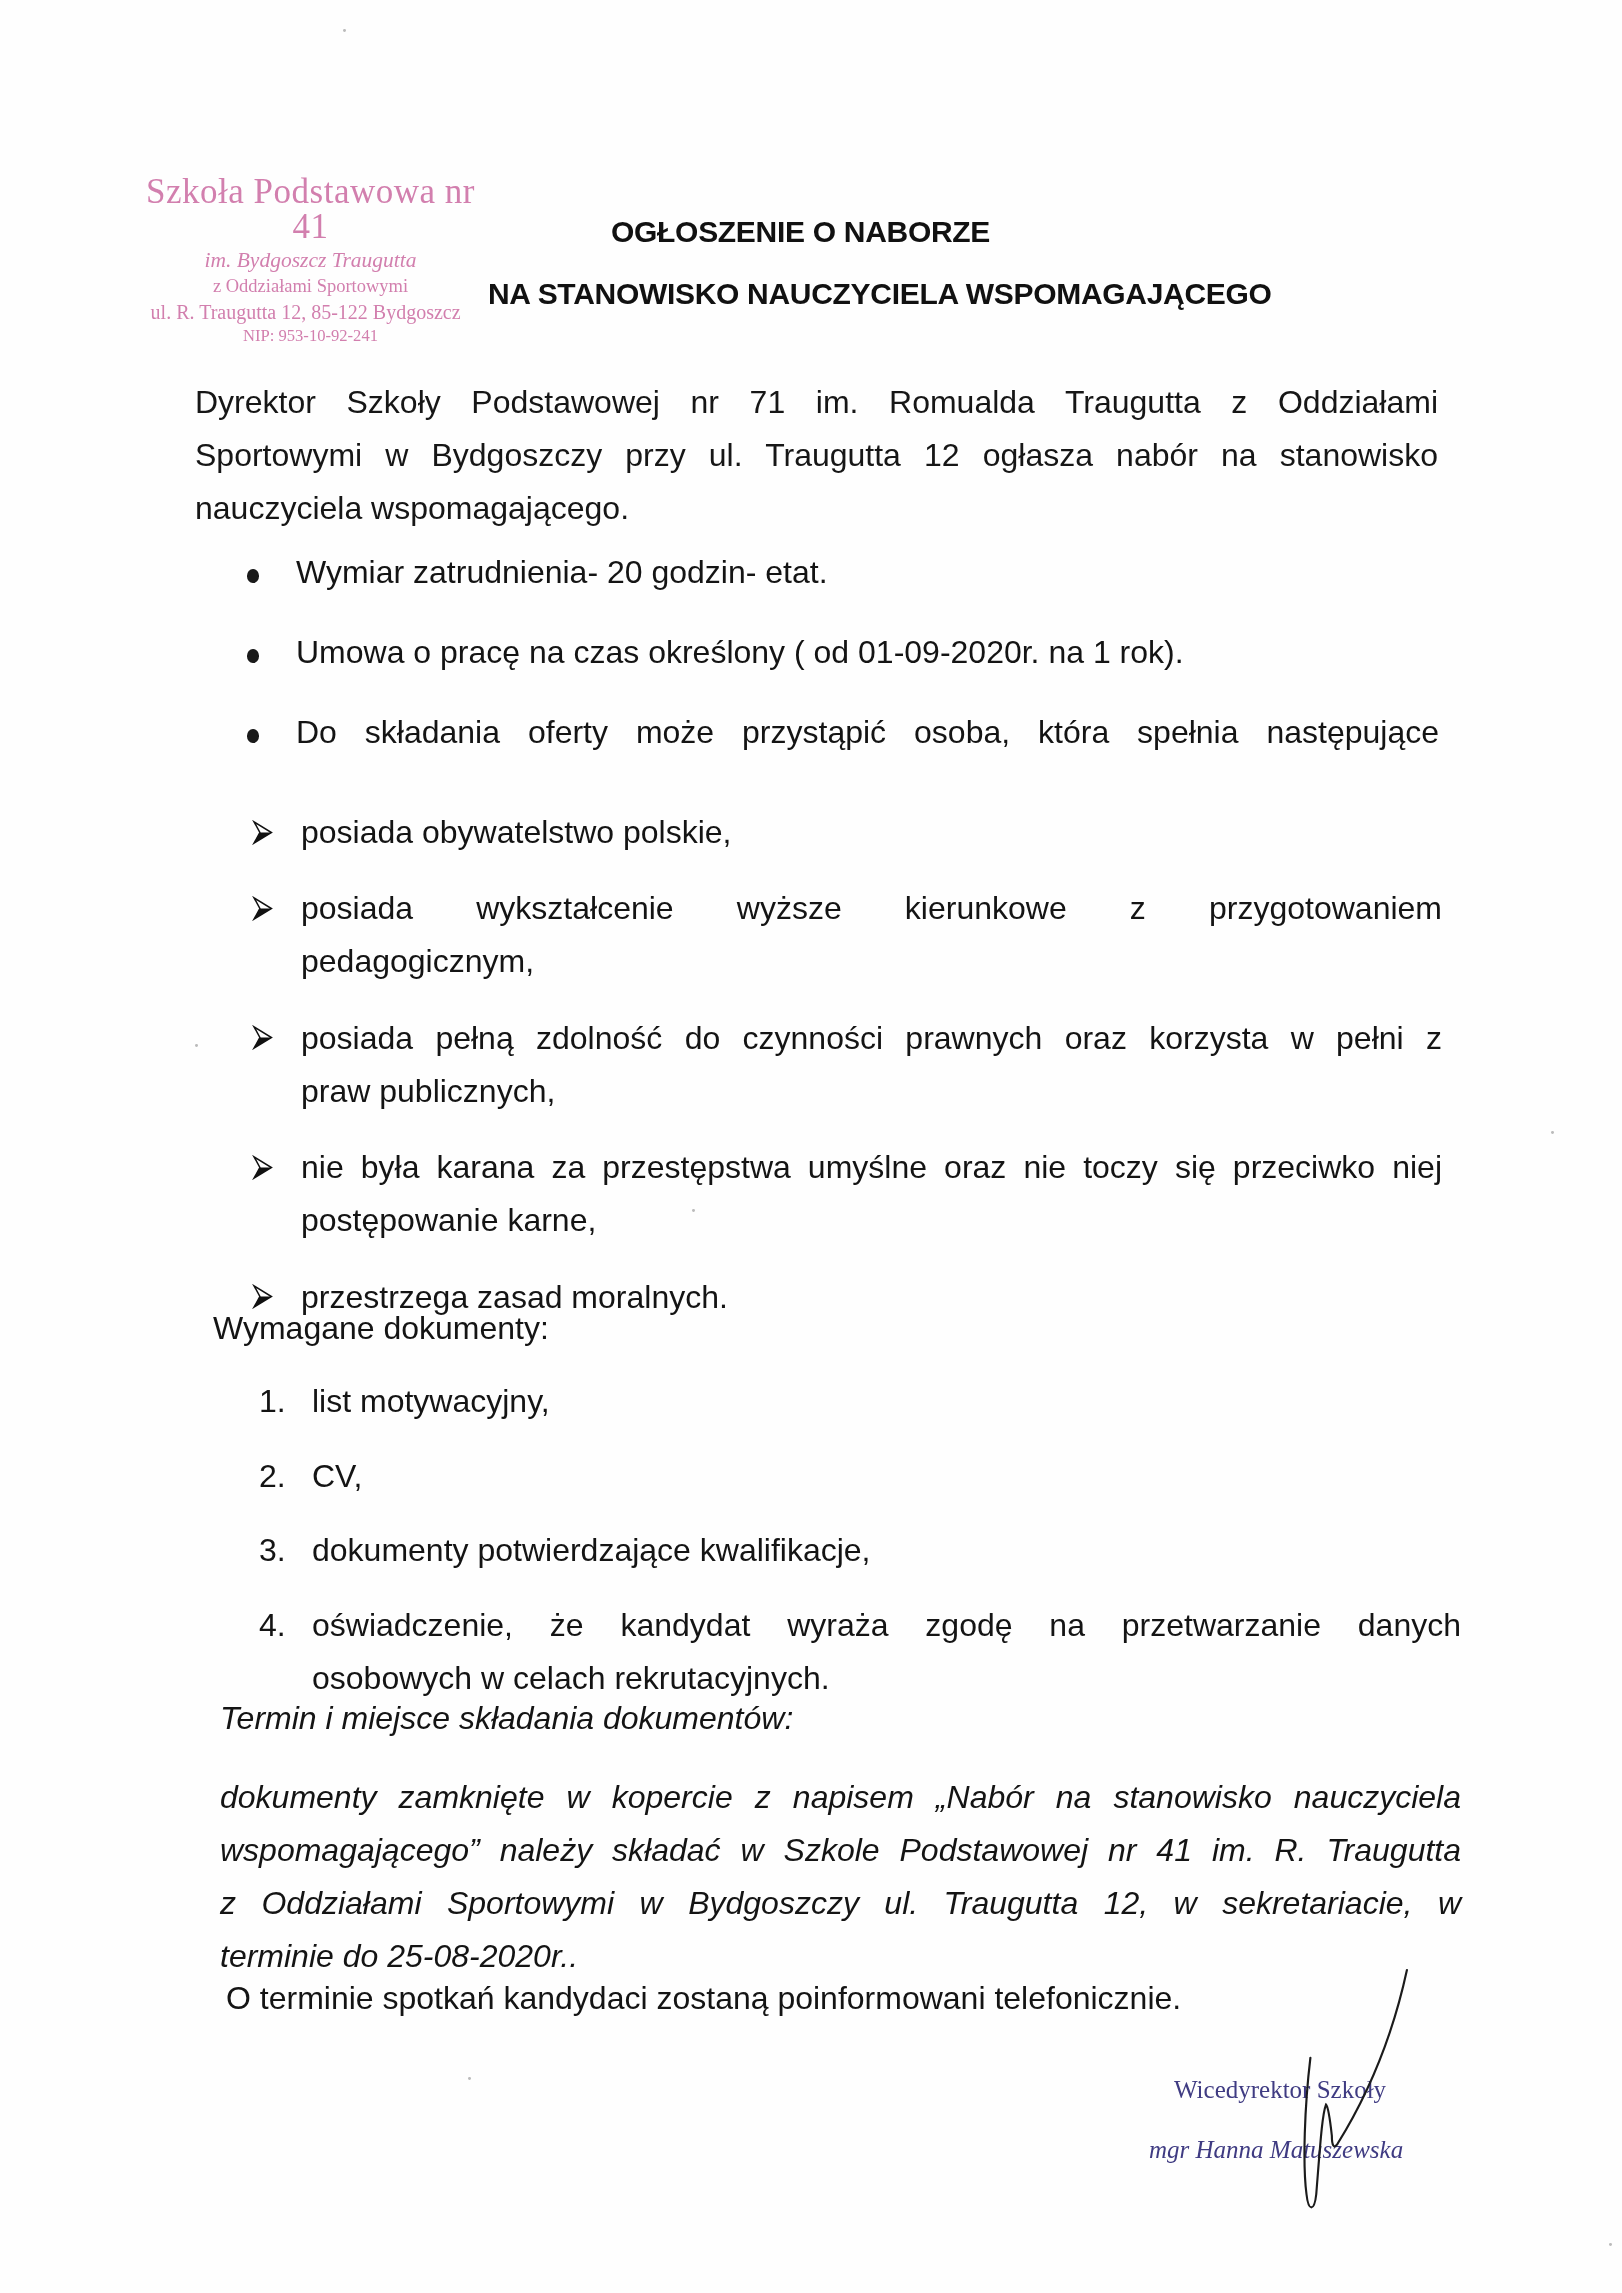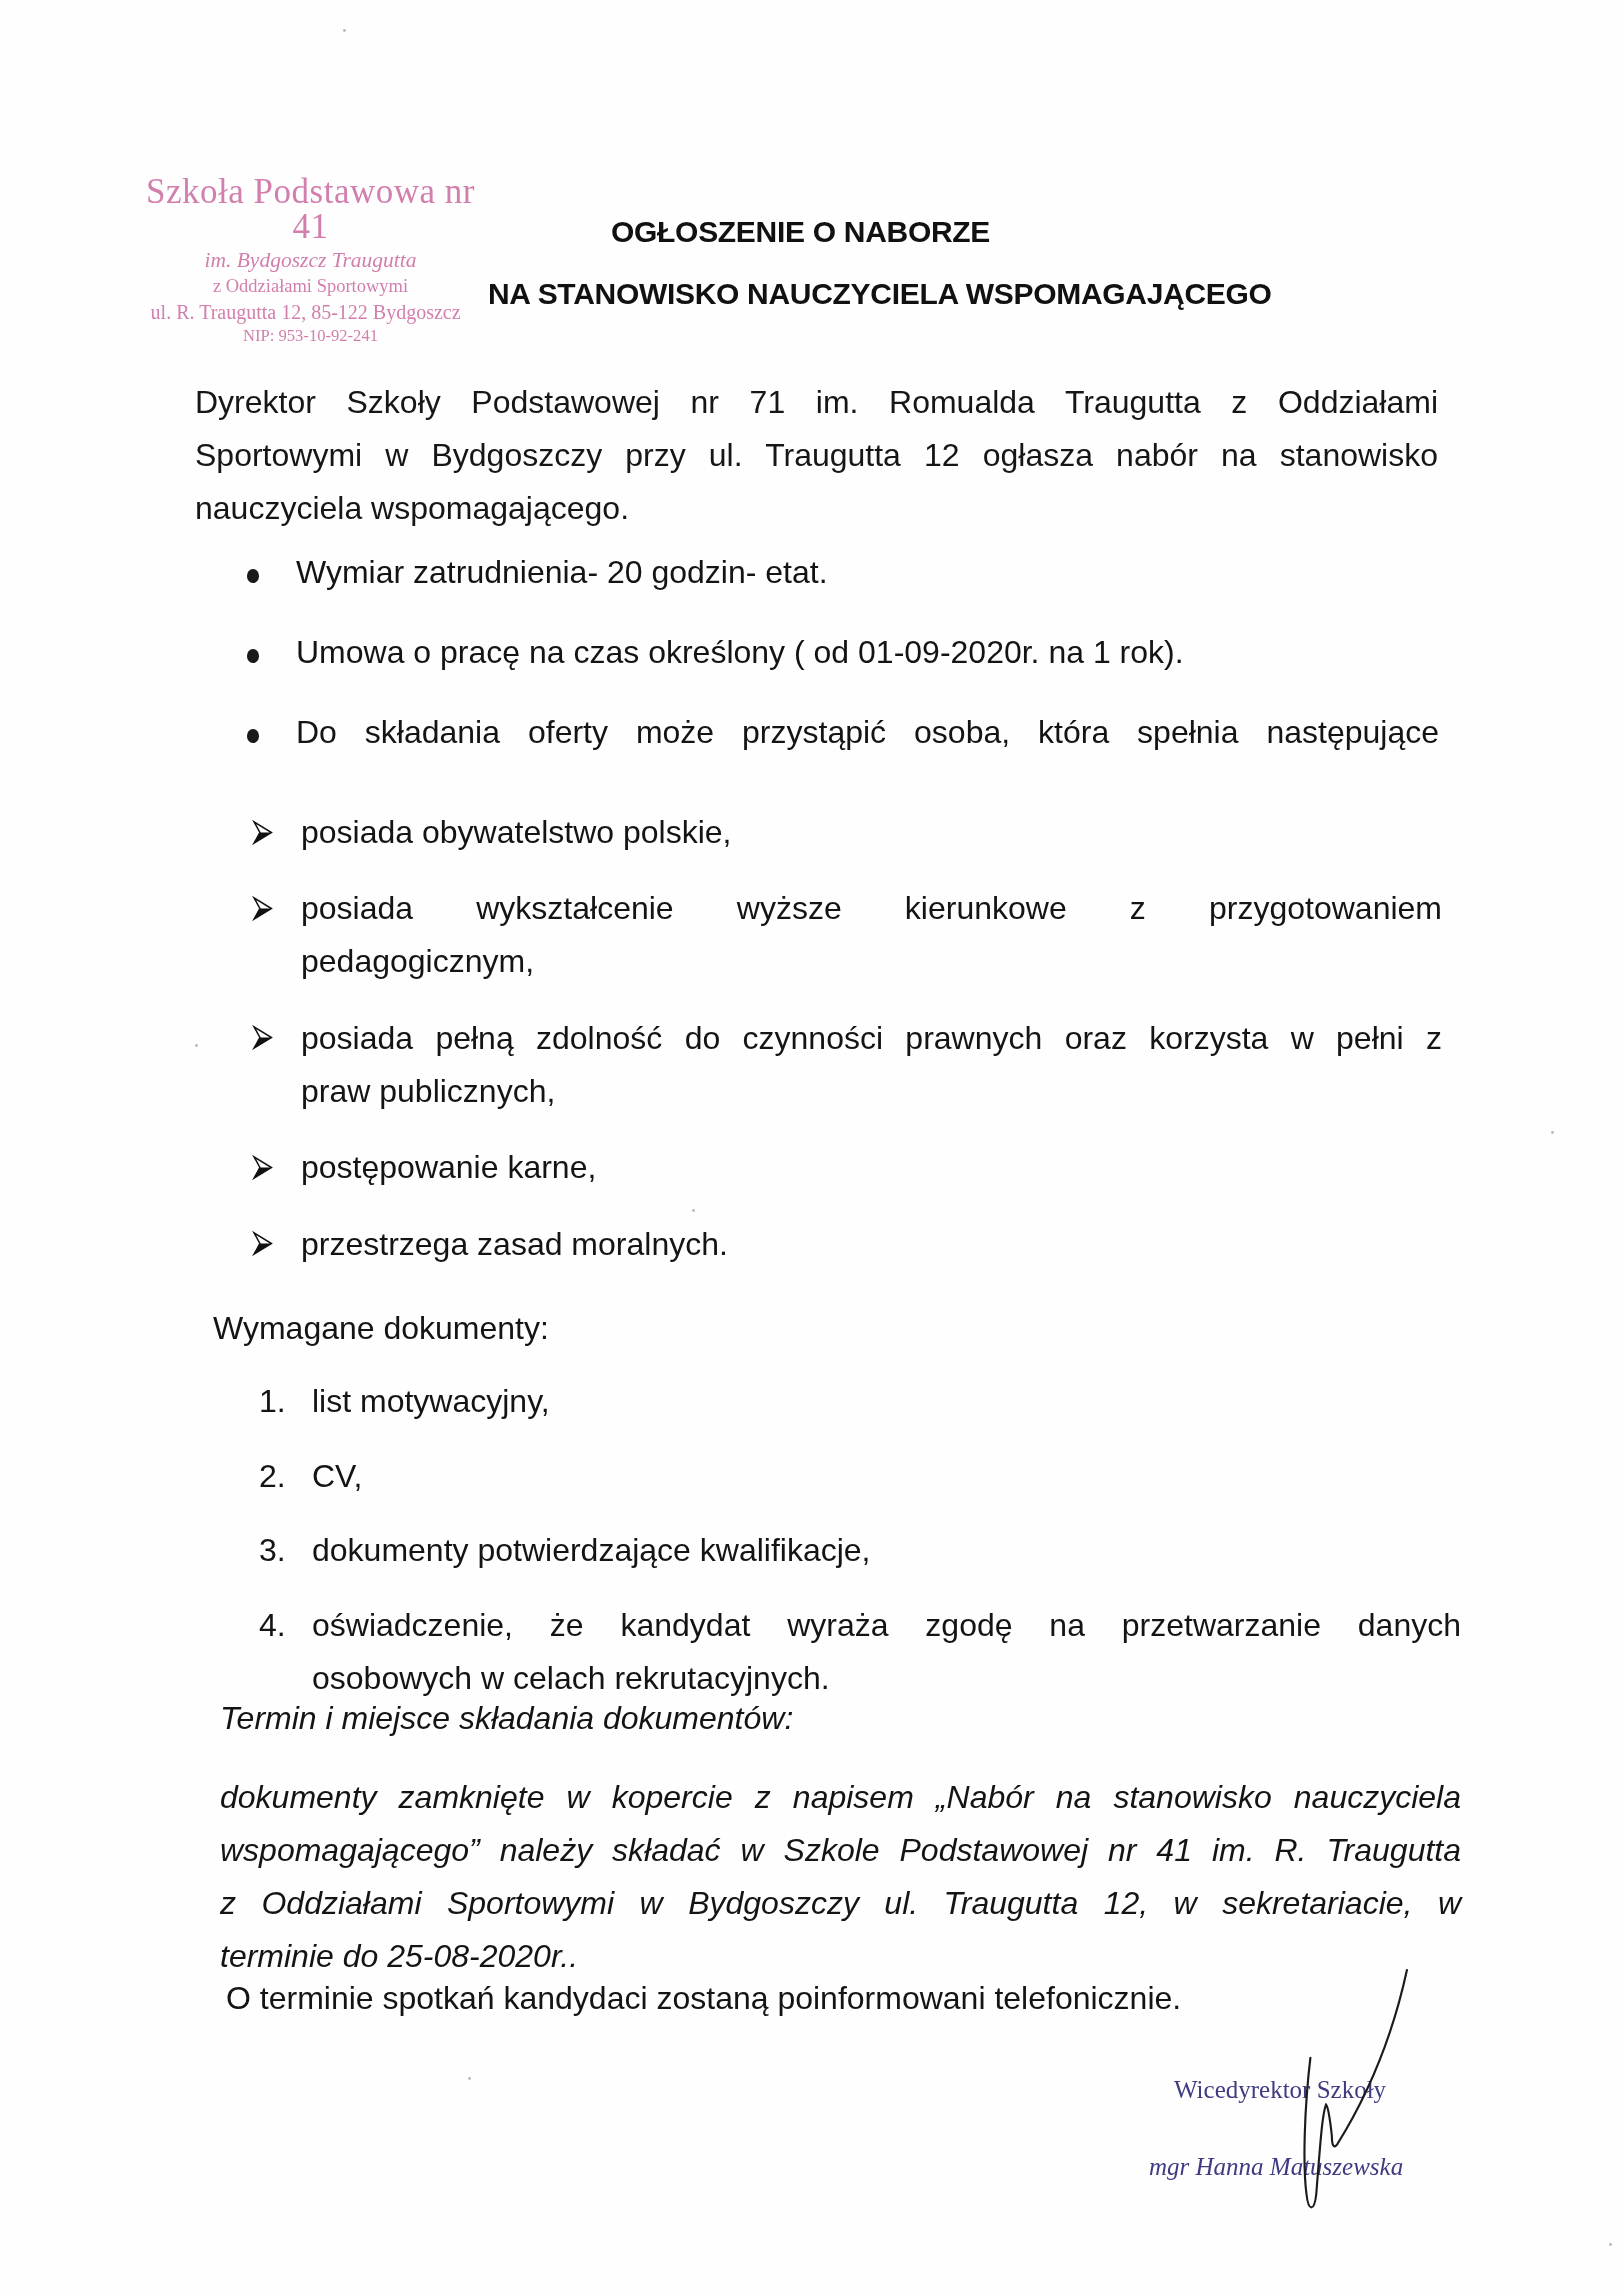--- a/index.html
+++ b/index.html
@@ -156,21 +156,21 @@
       left: 1149px; top: 2068px;
       width: 322px;
       font-family: "Liberation Serif", "DejaVu Serif", serif;
       color: #3f3b82;
     }
     .sig-stamp .role {
       position: absolute; left: 25px; top: 7.8px;
       font-size: 25px; white-space: nowrap;
     }
     .sig-stamp .name {
-      position: absolute; left: 0; top: 85px;
+      position: absolute; left: 0; top: 68px;
       font-size: 25px; font-style: italic; white-space: nowrap;
     }
     .signature {
       position: absolute;
       left: 1248px; top: 1960px;
       width: 195px; height: 254px;
     }
     .speck { position: absolute; width: 2.9px; height: 2.9px; background: #bbb; border-radius: 50%; }
   </style>
 </head>
@@ -232,20 +232,21 @@
           <polygon points="2,24 20,13 8,13" fill="#111"></polygon>
         </svg>
       <span class="txt">posiada pełną zdolność do czynności prawnych oraz korzysta w pełni z</span>
       <span class="cont">praw publicznych,</span>
     </li>
     <li>
       <svg class="arrow" viewBox="0 0 22 26">
           <polygon points="2,2 20,13 2,24 8,13" fill="#fff" stroke="#111" stroke-width="1.6"></polygon>
           <polygon points="2,24 20,13 8,13" fill="#111"></polygon>
         </svg>
+      <span class="txt">nie była karana za przestępstwa umyślne oraz nie toczy się przeciwko niej</span>
       <span class="cont">postępowanie karne,</span>
     </li>
     <li>
       <svg class="arrow" viewBox="0 0 22 26">
           <polygon points="2,2 20,13 2,24 8,13" fill="#fff" stroke="#111" stroke-width="1.6"></polygon>
           <polygon points="2,24 20,13 8,13" fill="#111"></polygon>
         </svg>
       <span class="txt single">przestrzega zasad moralnych.</span>
     </li>
   </ul>

